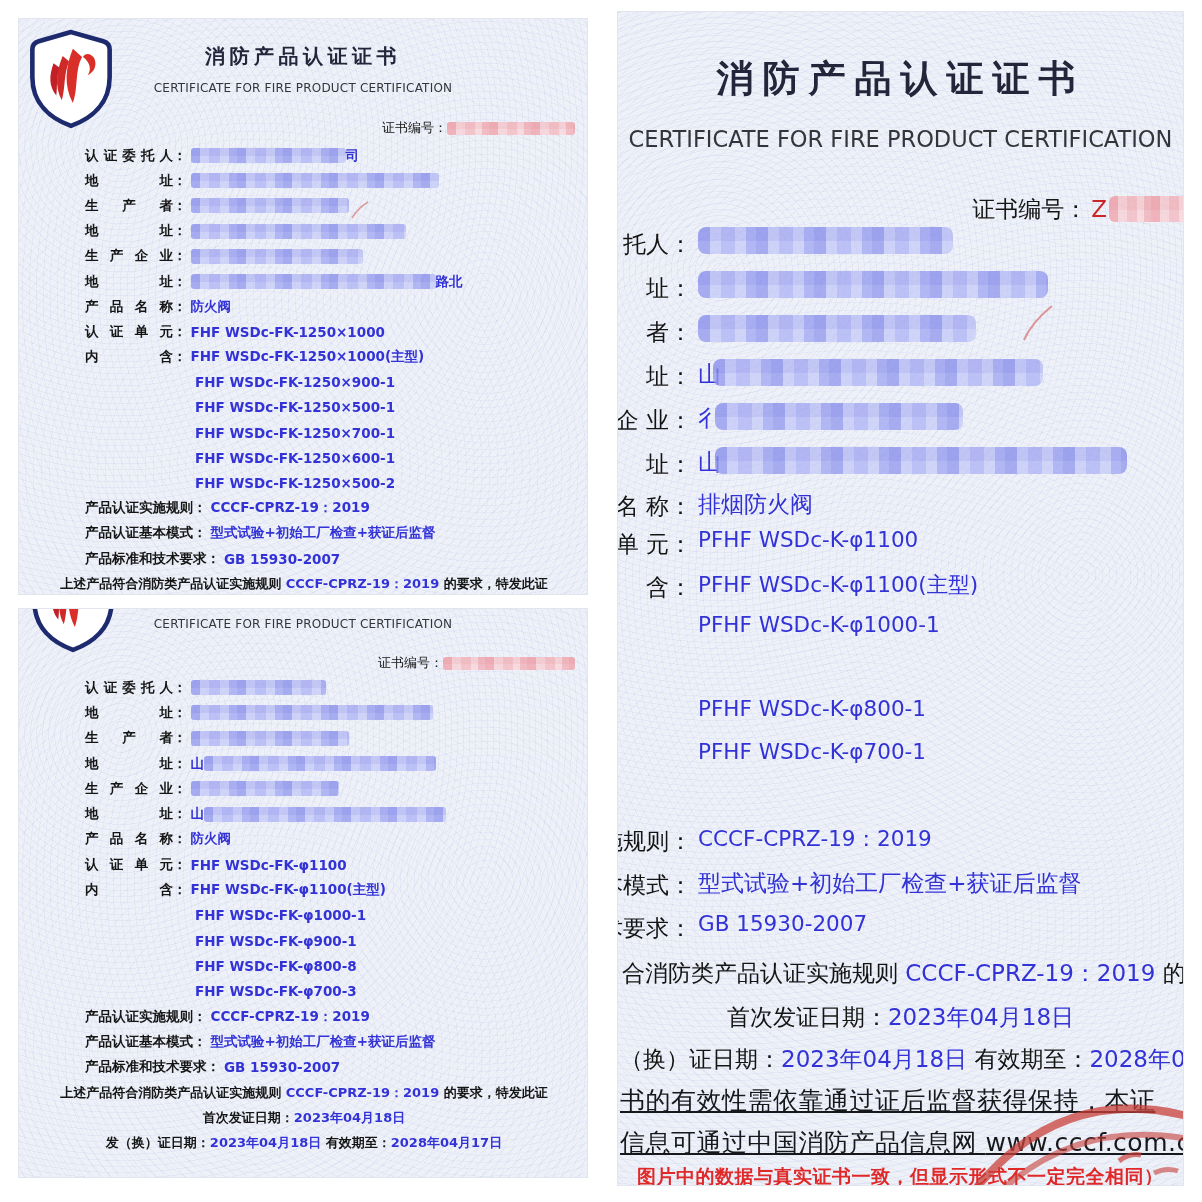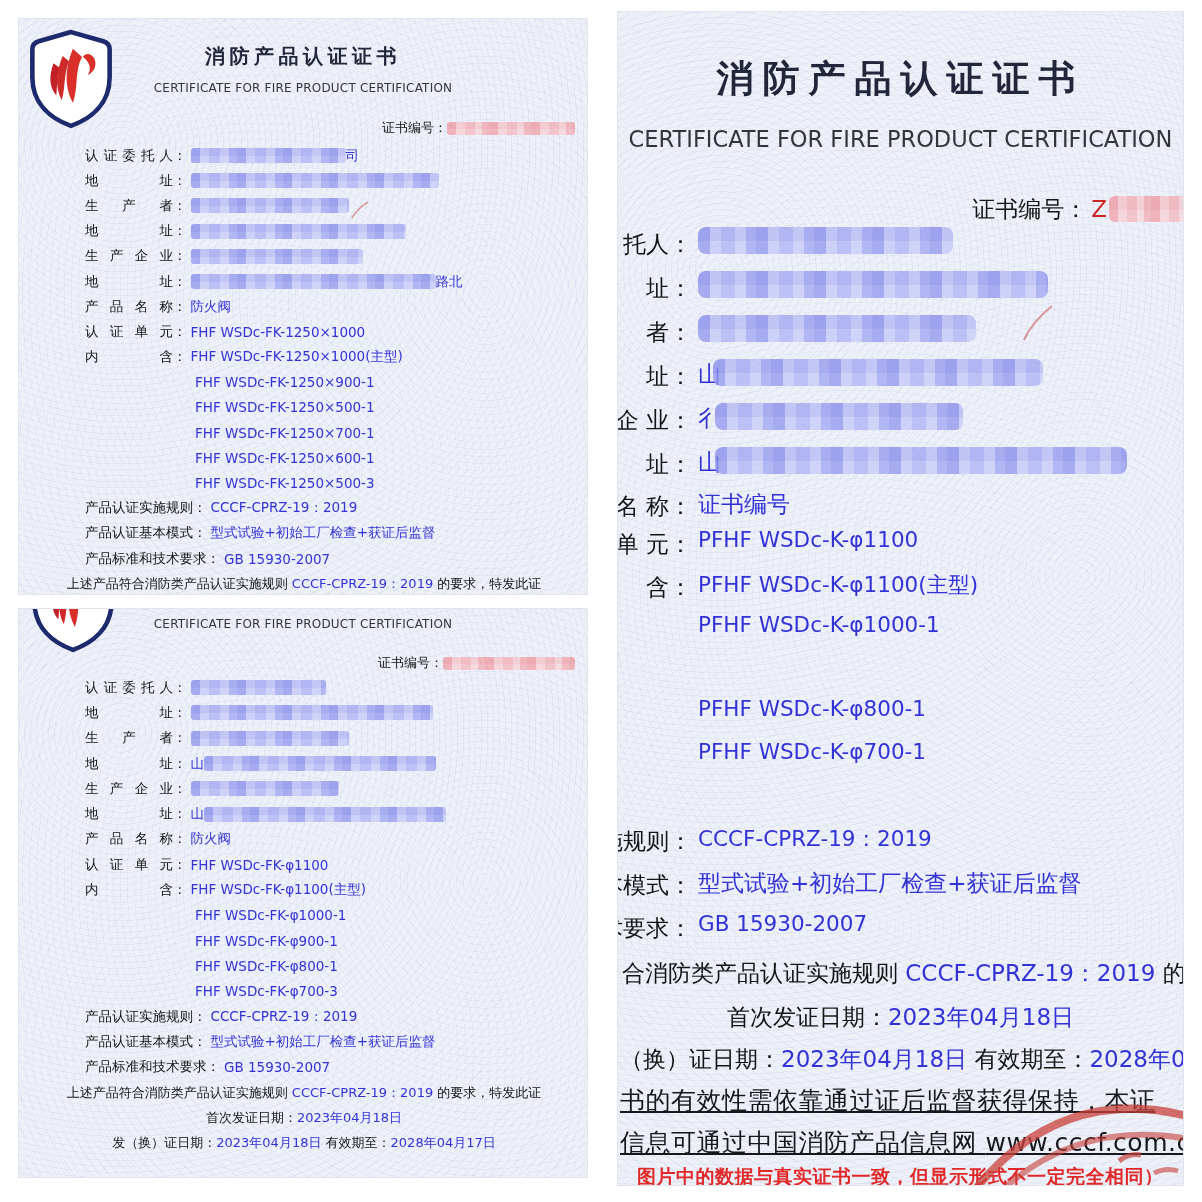--- a/index.html
+++ b/index.html
@@ -16,21 +16,21 @@
       repeating-radial-gradient(circle at 42% 78%, rgba(140,155,215,.08) 0 1px, transparent 1px 8px);
   }
   #panelA{left:18px;top:18px;width:570px;height:577px;}
   #panelB{left:18px;top:608px;width:570px;height:570px;}
   #panelC{left:617px;top:11px;width:567px;height:1175px;}
 
   .abs{position:absolute;}
   .title-a{left:0;right:0;top:24px;text-align:center;font-size:20px;letter-spacing:4.5px;font-weight:600;color:#23263a;white-space:nowrap;}
   .sub-a{left:0;right:0;top:62px;text-align:center;font-size:12px;letter-spacing:.2px;color:#33353b;white-space:nowrap;}
   .certno-row{position:absolute;display:flex;align-items:center;font-size:13px;color:#151515;white-space:nowrap;}
-  .rows{position:absolute;left:66px;right:6px;}
+  .rows{position:absolute;left:66px;right:6px;font-weight:bold;}
   .row{display:flex;align-items:center;height:25.2px;font-size:13.5px;color:#151515;white-space:nowrap;}
   #panelB .row{height:25.3px;}
   .jl{display:inline-block;width:88px;text-align:justify;text-align-last:justify;}
   .cl{margin-right:4px;}
   .val{color:#3232d6;}
   .model{padding-left:110px;}
   .wide{display:block;margin-left:-66px;width:570px;text-align:center;height:25.2px;line-height:25.2px;font-size:13px;color:#151515;white-space:nowrap;}
   #panelB .wide{height:25.3px;line-height:25.3px;}
 
   .bb{display:inline-block;height:15px;border-radius:3px;vertical-align:middle;
@@ -134,21 +134,21 @@
     <div class="row model">
         <span class="val">FHF WSDc-FK-1250×500-1</span>
       </div>
     <div class="row model">
         <span class="val">FHF WSDc-FK-1250×700-1</span>
       </div>
     <div class="row model">
         <span class="val">FHF WSDc-FK-1250×600-1</span>
       </div>
     <div class="row model">
-        <span class="val">FHF WSDc-FK-1250×500-3</span>
+        <span class="val">FHF WSDc-FK-1250×500-2</span>
       </div>
     <div class="row">
       <span>产品认证实施规则</span>
         <span class="cl">：</span>
       <span class="val">CCCF-CPRZ-19：2019</span>
     </div>
     <div class="row">
       <span>产品认证基本模式</span>
         <span class="cl">：</span>
       <span class="val">型式试验+初始工厂检查+获证后监督</span>
@@ -228,21 +228,21 @@
         <span class="cl">：</span>
       <span class="val">FHF WSDc-FK-φ1100(主型)</span>
     </div>
     <div class="row model">
         <span class="val">FHF WSDc-FK-φ1000-1</span>
       </div>
     <div class="row model">
         <span class="val">FHF WSDc-FK-φ900-1</span>
       </div>
     <div class="row model">
-        <span class="val">FHF WSDc-FK-φ800-1</span>
+        <span class="val">FHF WSDc-FK-φ800-8</span>
       </div>
     <div class="row model">
         <span class="val">FHF WSDc-FK-φ700-3</span>
       </div>
     <div class="row">
       <span>产品认证实施规则</span>
         <span class="cl">：</span>
       <span class="val">CCCF-CPRZ-19：2019</span>
     </div>
     <div class="row">
@@ -298,21 +298,21 @@
     <span class="val">彳</span>
     <span class="bb bbr" style="width:248px;margin-left:-6px;"></span>
   </div>
   <div class="crow" style="top:435px;">
     <span class="clab">址：</span>
     <span class="val">山</span>
     <span class="bb bbr" style="width:412px;margin-left:-6px;"></span>
   </div>
   <div class="crow" style="top:477px;">
     <span class="clab">名 称：</span>
-    <span class="val">证书编号</span>
+    <span class="val">排烟防火阀</span>
   </div>
   <div class="crow" style="top:515px;">
     <span class="clab">单 元：</span>
     <span class="val cval">PFHF WSDc-K-φ1100</span>
   </div>
   <div class="crow" style="top:558px;">
     <span class="clab">含：</span>
     <span class="val cval">PFHF WSDc-K-φ1100(主型)</span>
   </div>
   <div class="crow" style="top:600px;">

